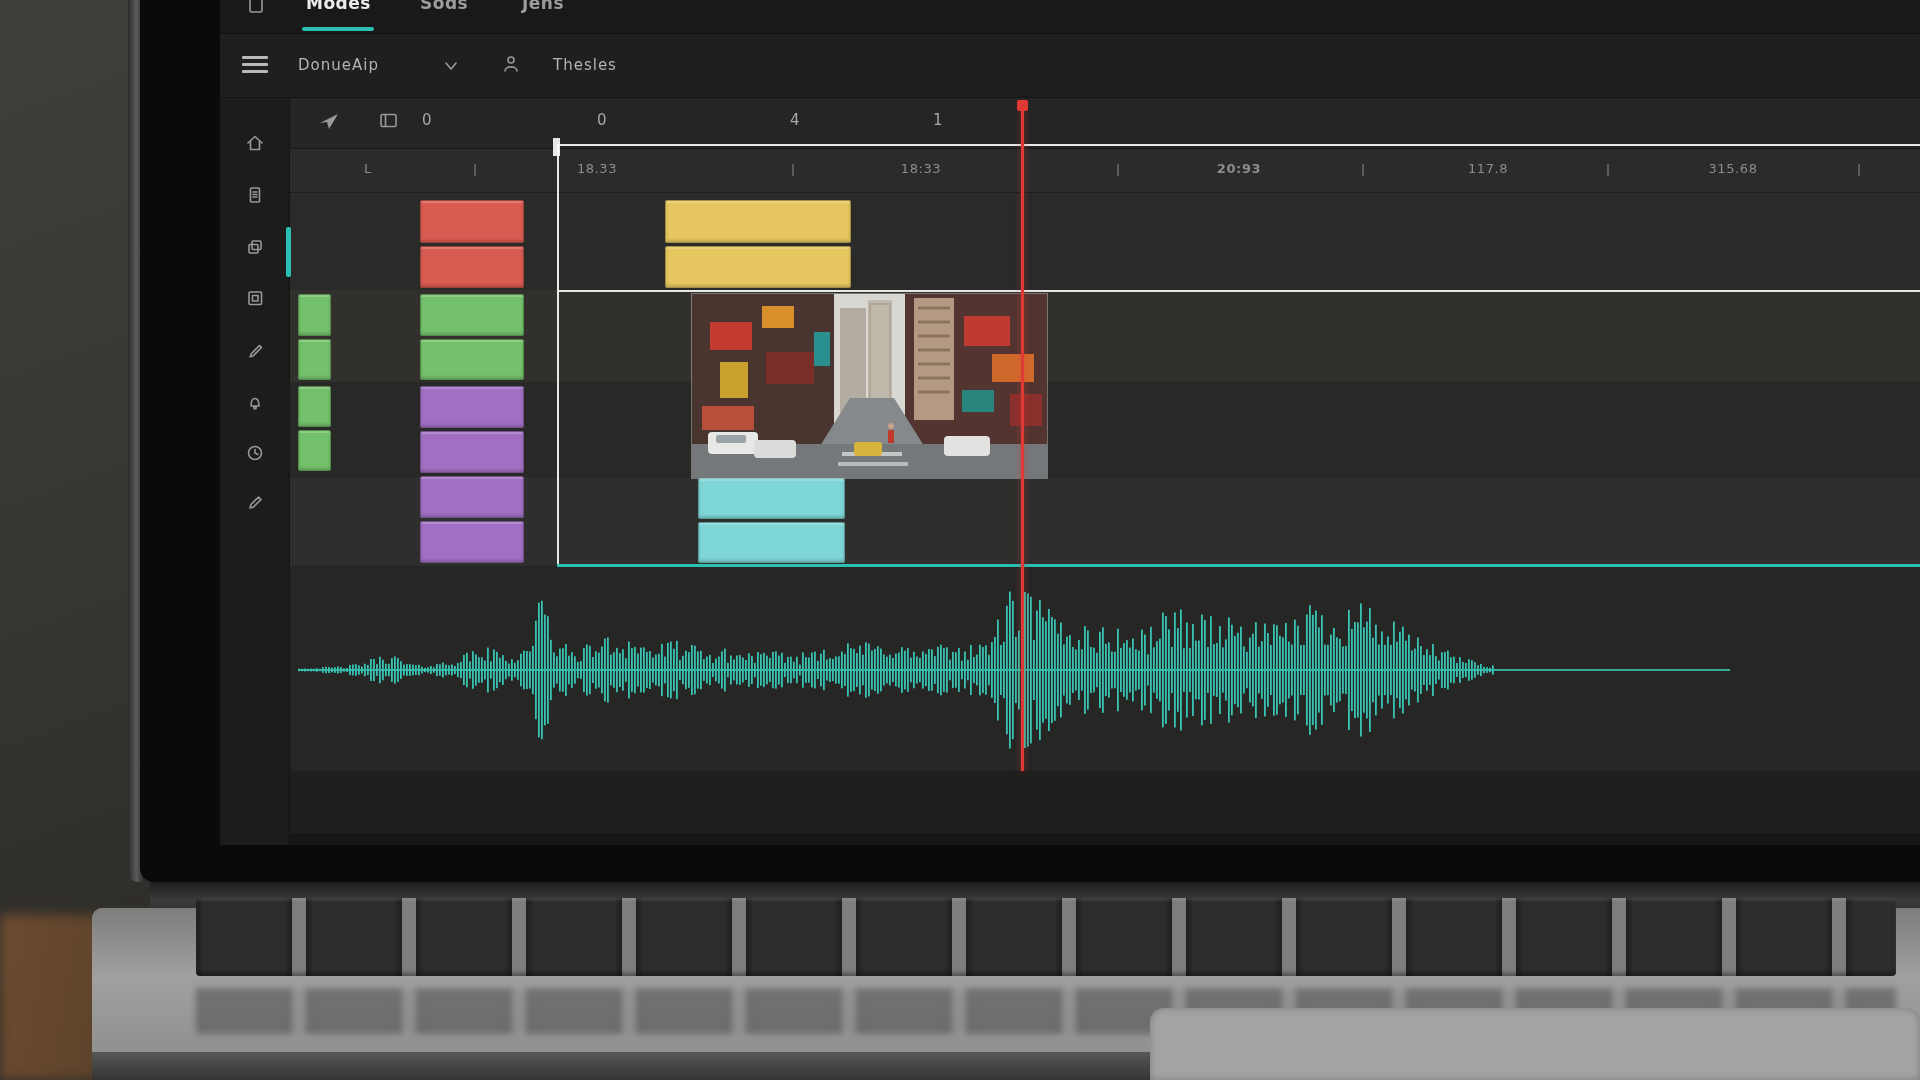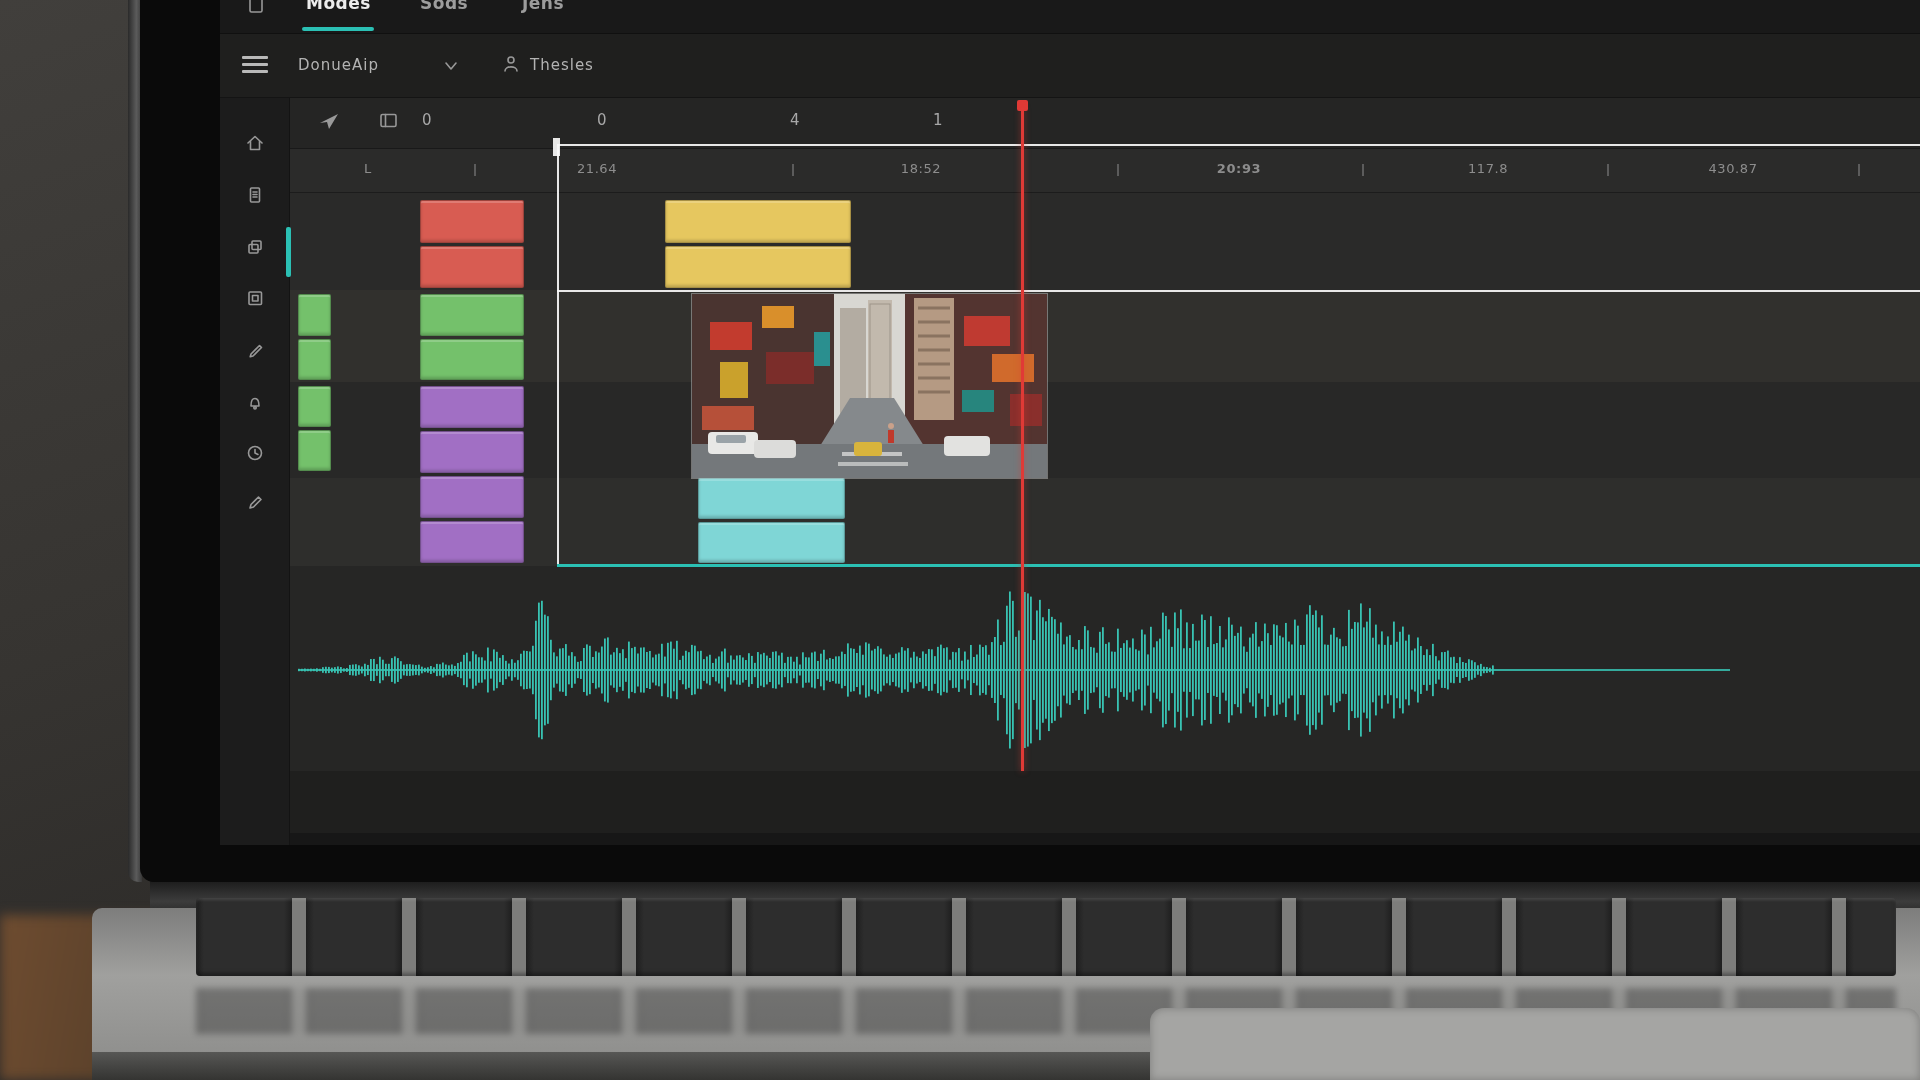--- a/index.html
+++ b/index.html
@@ -142,21 +142,21 @@
       <svg class="icon" width="18" height="14" viewBox="0 0 18 14">
           <polyline points="4,4 9,10 14,4"></polyline>
         </svg>
     </span>
     <span class="menu-user">
       <svg class="icon" width="18" height="20" viewBox="0 0 18 20">
           <circle cx="9" cy="6" r="3"></circle>
           <path d="M3 17 C3 11.5, 15 11.5, 15 17"></path>
         </svg>
     </span>
-    <span class="menu-label" style="left:310px">Thesles</span>
+    <span class="menu-label" style="left:333px">Thesles</span>
   </div>
 
   <div class="sidebar">
     <span class="side-icon" style="top:35px">
       <svg class="icon" width="20" height="20" viewBox="0 0 20 20">
           <path d="M3 10 L10 3.5 L17 10"></path>
           <path d="M5.5 8.5 V16.5 H14.5 V8.5"></path>
         </svg>
     </span>
     <span class="side-icon" style="top:87px">
@@ -214,25 +214,25 @@
         </svg>
     </span>
   <span class="tl-num" style="left: 132px;">0</span>
       <span class="tl-num" style="left: 307px;">0</span>
       <span class="tl-num" style="left: 500px;">4</span>
       <span class="tl-num" style="left: 643px;">1</span>
     </div>
 
   <div class="ruler">
       <span class="ruler-label" style="left: 78px;">L</span>
-      <span class="ruler-label" style="left: 307px;">21.64</span>
-      <span class="ruler-label" style="left: 631px;">18:52</span>
+      <span class="ruler-label" style="left: 307px;">18.33</span>
+      <span class="ruler-label" style="left: 631px;">18:33</span>
       <span class="ruler-label" style="left: 949px; font-weight: bold;">20:93</span>
       <span class="ruler-label" style="left: 1198px;">117.8</span>
-      <span class="ruler-label" style="left: 1443px;">430.87</span>
+      <span class="ruler-label" style="left: 1443px;">315.68</span>
       <div class="ruler-tick" style="left: 184px;"></div>
       <div class="ruler-tick" style="left: 502px;"></div>
       <div class="ruler-tick" style="left: 827px;"></div>
       <div class="ruler-tick" style="left: 1072px;"></div>
       <div class="ruler-tick" style="left: 1317px;"></div>
       <div class="ruler-tick" style="left: 1568px;"></div>
     </div>
 
   <div class="track-row row1"></div>
   <div class="track-row row2"></div>

